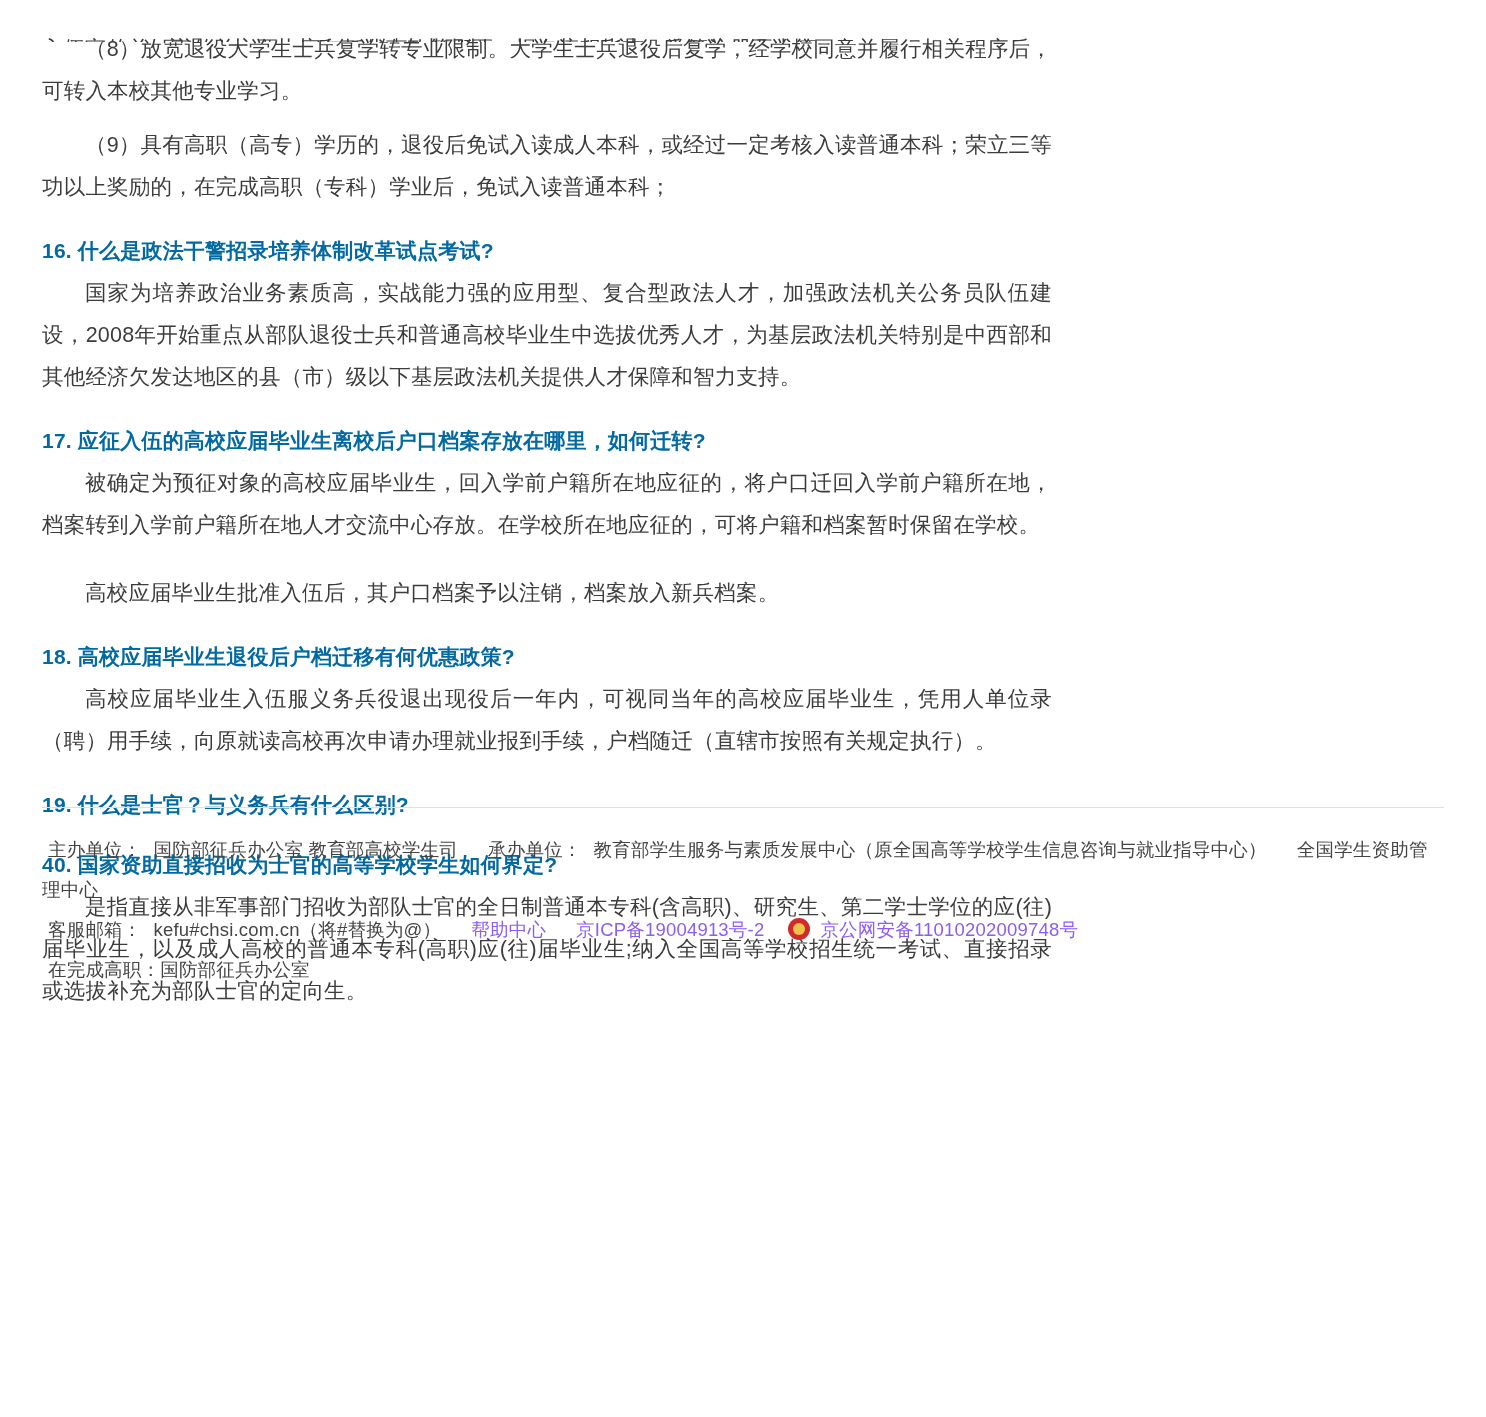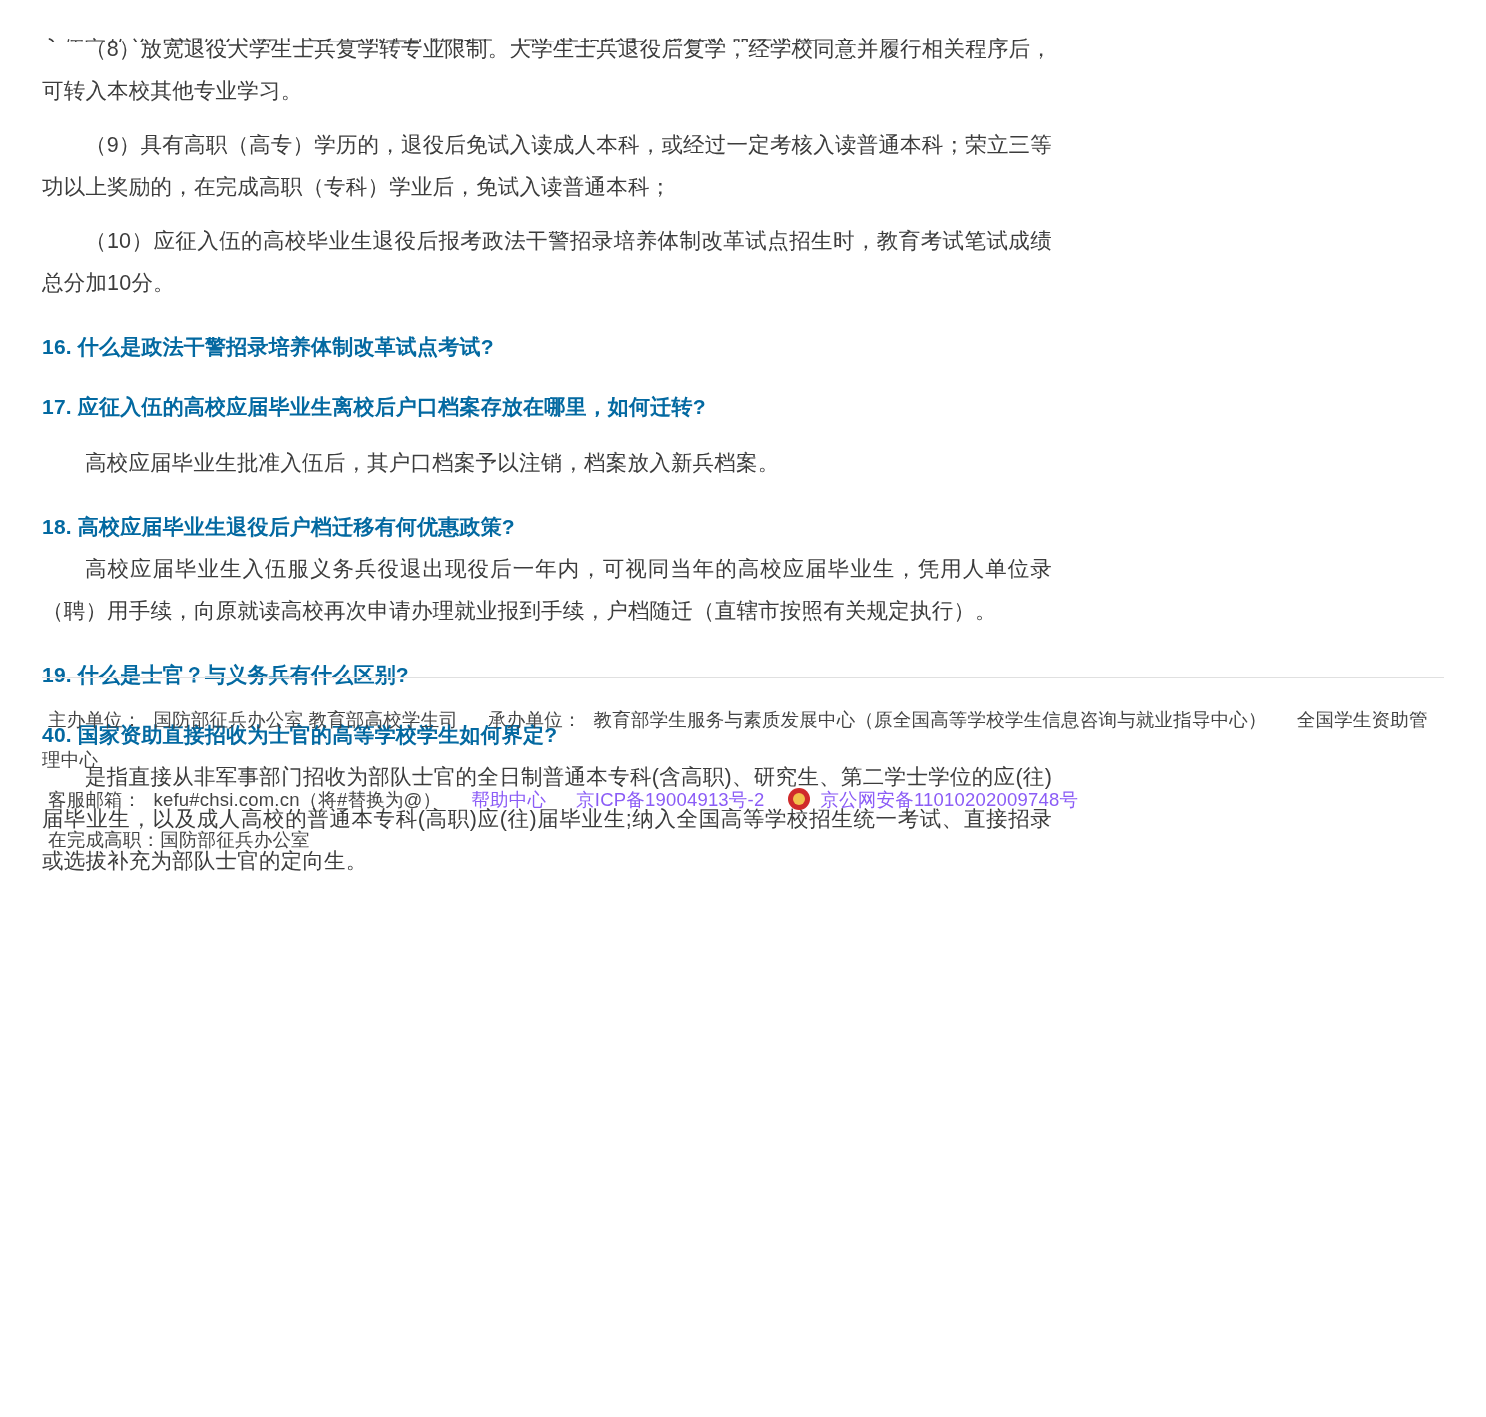--- a/index.html
+++ b/index.html
@@ -103,25 +103,26 @@
 <body>
 
 <div class="page">
 
   <div class="top-cut">入伍宣传单，宣传单主要内容包括优惠政策概要、报名流程指南、学籍注册要求等。</div>
 
   <div class="content">
 
     <p class="para" style="margin-top:28px;">（8）放宽退役大学生士兵复学转专业限制。大学生士兵退役后复学，经学校同意并履行相关程序后，可转入本校其他专业学习。</p>
     <p class="para">（9）具有高职（高专）学历的，退役后免试入读成人本科，或经过一定考核入读普通本科；荣立三等功以上奖励的，在完成高职（专科）学业后，免试入读普通本科；</p>
-    <p class="para">（10）应征入伍的高校毕业生退役后报考政法干警招录培养体制改革试点招生时，教育考试笔试成绩总分加10分。</p>
 
     <h3 class="qtitle">16. 什么是政法干警招录培养体制改革试点考试?</h3>
+    <p class="para">国家为培养政治业务素质高，实战能力强的应用型、复合型政法人才，加强政法机关公务员队伍建设，2008年开始重点从部队退役士兵和普通高校毕业生中选拔优秀人才，为基层政法机关特别是中西部和其他经济欠发达地区的县（市）级以下基层政法机关提供人才保障和智力支持。</p>
 
     <h3 class="qtitle">17. 应征入伍的高校应届毕业生离校后户口档案存放在哪里，如何迁转?</h3>
+    <p class="para">被确定为预征对象的高校应届毕业生，回入学前户籍所在地应征的，将户口迁回入学前户籍所在地，档案转到入学前户籍所在地人才交流中心存放。在学校所在地应征的，可将户籍和档案暂时保留在学校。</p>
     <div class="spacer-small"></div>
     <p class="para">高校应届毕业生批准入伍后，其户口档案予以注销，档案放入新兵档案。</p>
 
     <h3 class="qtitle">18. 高校应届毕业生退役后户档迁移有何优惠政策?</h3>
     <p class="para">高校应届毕业生入伍服义务兵役退出现役后一年内，可视同当年的高校应届毕业生，凭用人单位录（聘）用手续，向原就读高校再次申请办理就业报到手续，户档随迁（直辖市按照有关规定执行）。</p>
 
     <h3 class="qtitle">19. 什么是士官？与义务兵有什么区别?</h3>
 
     <h3 class="qtitle">40. 国家资助直接招收为士官的高等学校学生如何界定?</h3>
     <p class="para">是指直接从非军事部门招收为部队士官的全日制普通本专科(含高职)、研究生、第二学士学位的应(往)届毕业生，以及成人高校的普通本专科(高职)应(往)届毕业生;纳入全国高等学校招生统一考试、直接招录或选拔补充为部队士官的定向生。</p>

